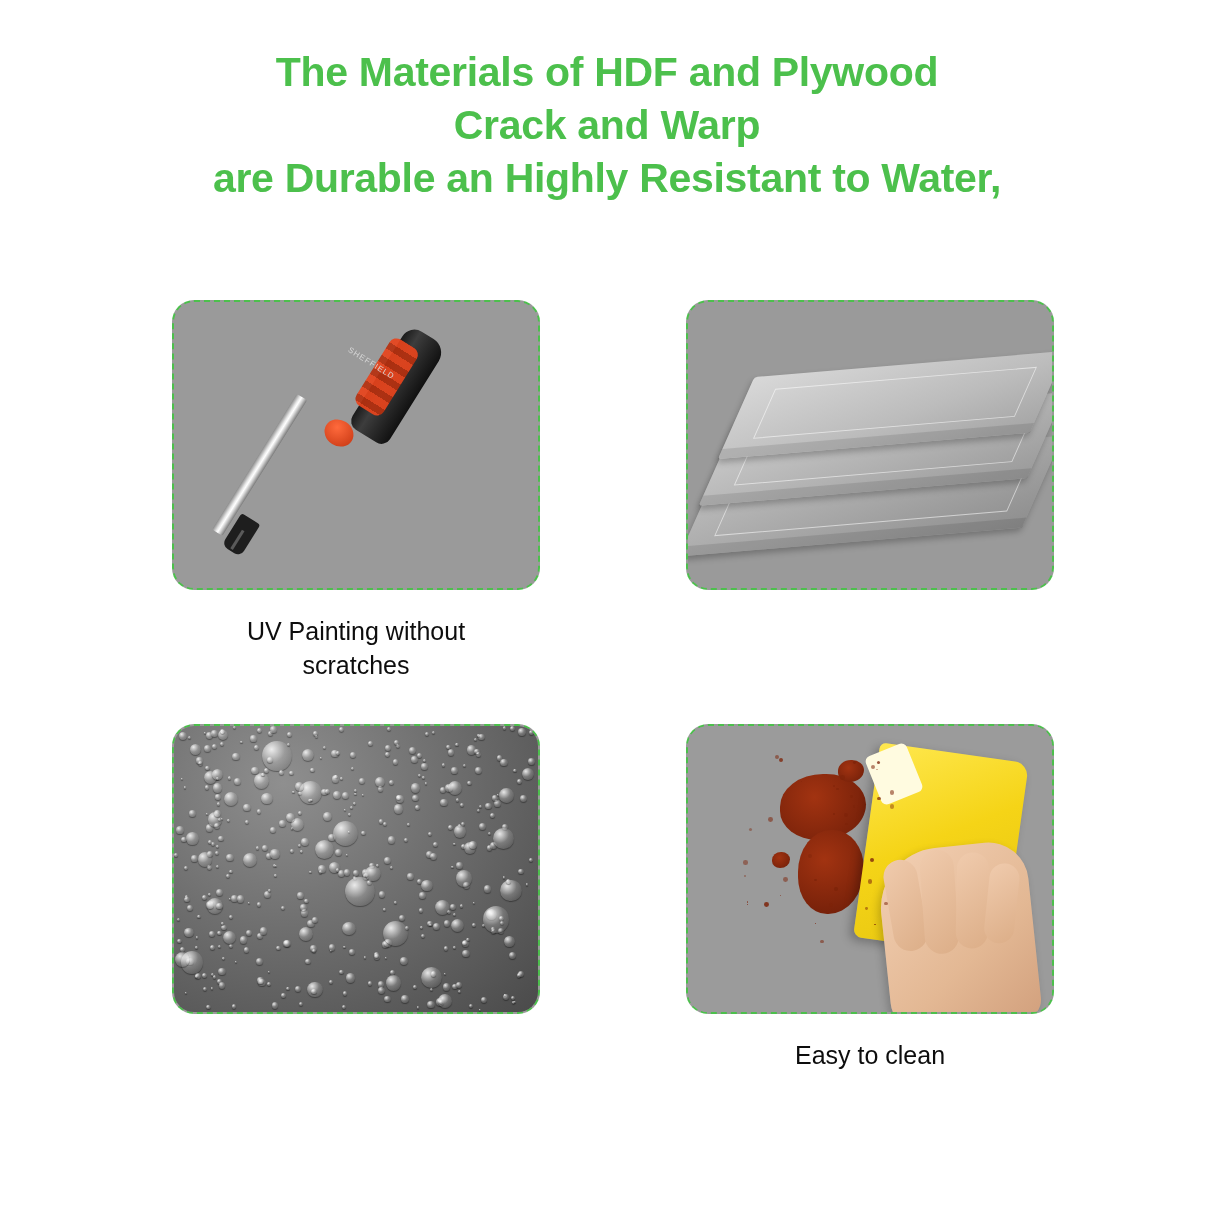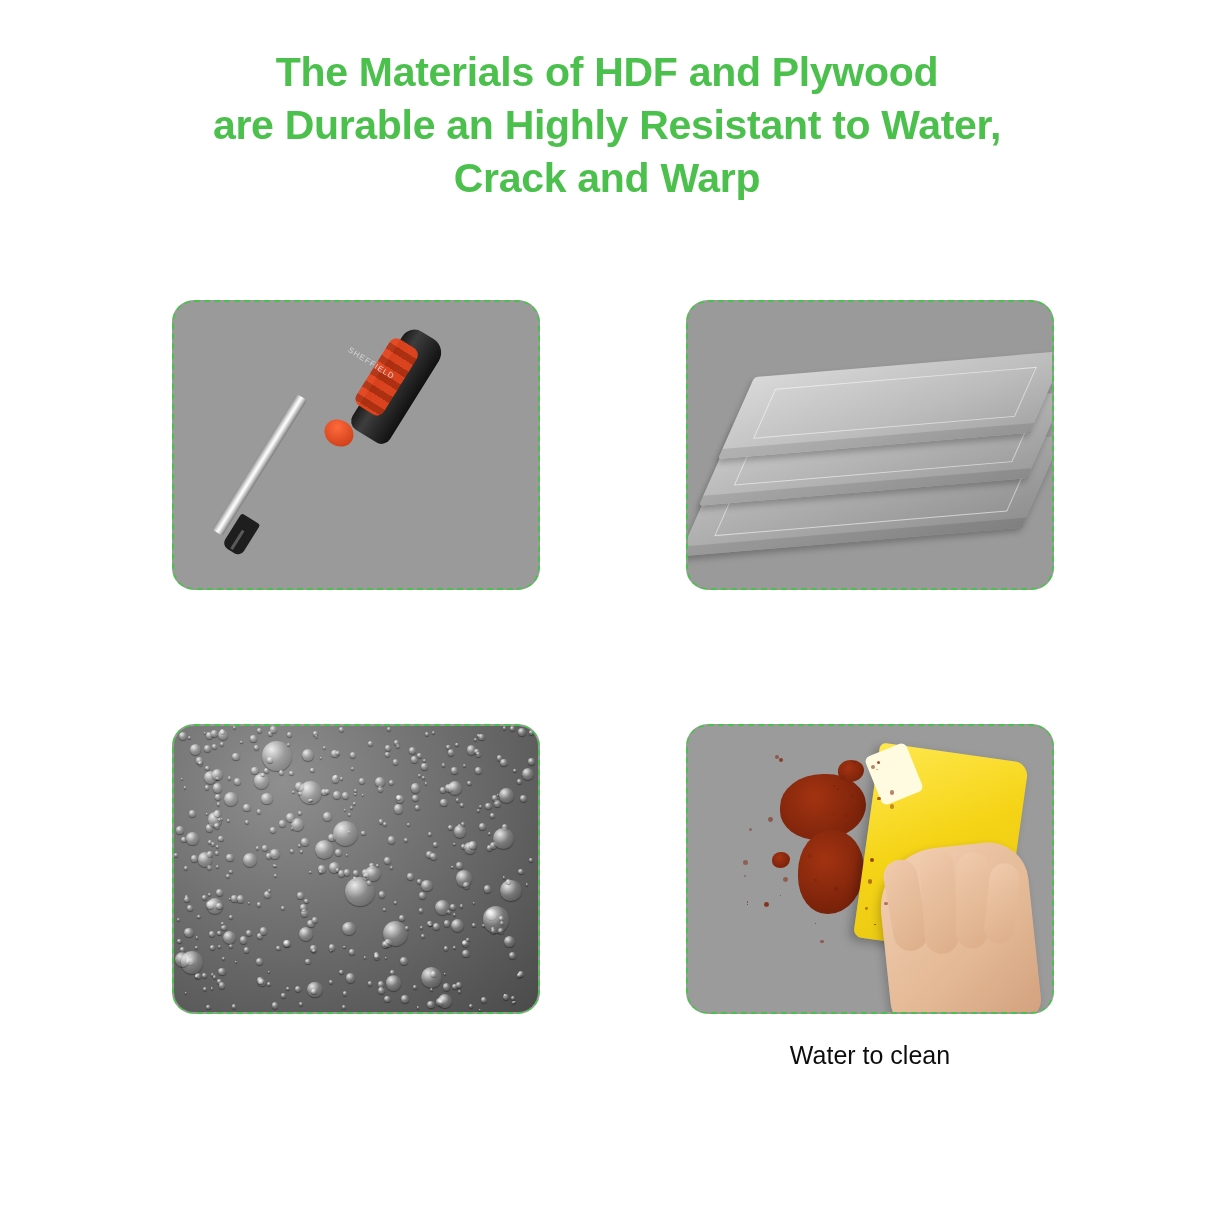--- a/index.html
+++ b/index.html
@@ -258,37 +258,39 @@
     border-radius: 18px;
   }
 </style>
 </head>
 <body>
 
 <div class="page">
 
   <div class="headline">
     <span class="line">The Materials of HDF and Plywood</span>
+    <span class="line">Crack and Warp</span>
     <span class="line">are Durable an Highly Resistant to Water,</span>
-    <span class="line">Crack and Warp</span>
   </div>
 
   <div class="grid">
 
     <div class="cell cell-0">
       <div class="thumb">
         <div class="sd-wrap">
           <div class="sd-shaft"></div>
           <div class="sd-tip"></div>
           <div class="sd-collar"></div>
           <div class="sd-handle"></div>
           <div class="sd-grip"></div>
           <div class="sd-brand">SHEFFIELD</div>
         </div>
       </div>
+      <div class="caption">UV Painting without
+scratches</div>
     </div>
 
     <div class="cell cell-1">
       <div class="thumb">
         <div class="boards">
           <div class="board b1">
             <div class="board-inner"></div>
             <div class="board-edge"></div>
           </div>
           <div class="board b2">
@@ -780,17 +782,17 @@
             <div class="splatter" style="width: 4.08855px; height: 4.08855px; left: 182.92px; top: 39.357px; opacity: 0.55;"></div>
             <div class="splatter" style="width: 4.50878px; height: 4.50878px; left: 55.0058px; top: 134.031px; opacity: 0.47;"></div>
             <div class="splatter" style="width: 3.82613px; height: 3.82613px; left: 156.104px; top: 87.1416px; opacity: 0.67;"></div>
             <div class="splatter" style="width: 1.54678px; height: 1.54678px; left: 145.474px; top: 59.1821px; opacity: 0.54;"></div>
             <div class="splatter" style="width: 2.80652px; height: 2.80652px; left: 176.819px; top: 181.017px; opacity: 0.5;"></div>
             <div class="splatter" style="width: 4.593px; height: 4.593px; left: 181.621px; top: 131.658px; opacity: 0.79;"></div>
             <div class="splatter" style="width: 4.63464px; height: 4.63464px; left: 152.472px; top: 49.3776px; opacity: 0.56;"></div>
             <div class="splatter" style="width: 4.9561px; height: 4.9561px; left: 76.4101px; top: 176.151px; opacity: 0.85;"></div>
           </div>
       </div>
-      <div class="caption">Water to clean</div>
+      <div class="caption">Easy to clean</div>
     </div>
 
   </div>
 </div>
 
 </body></html>

